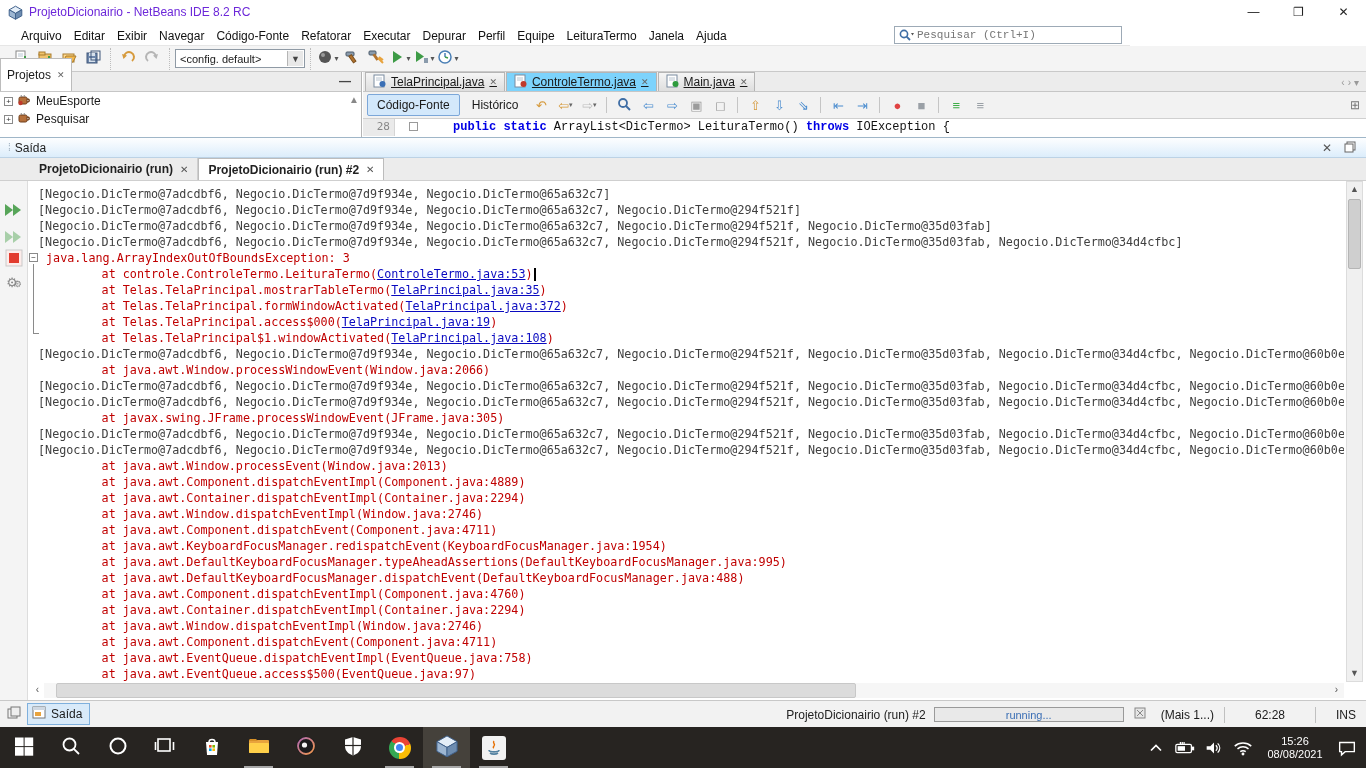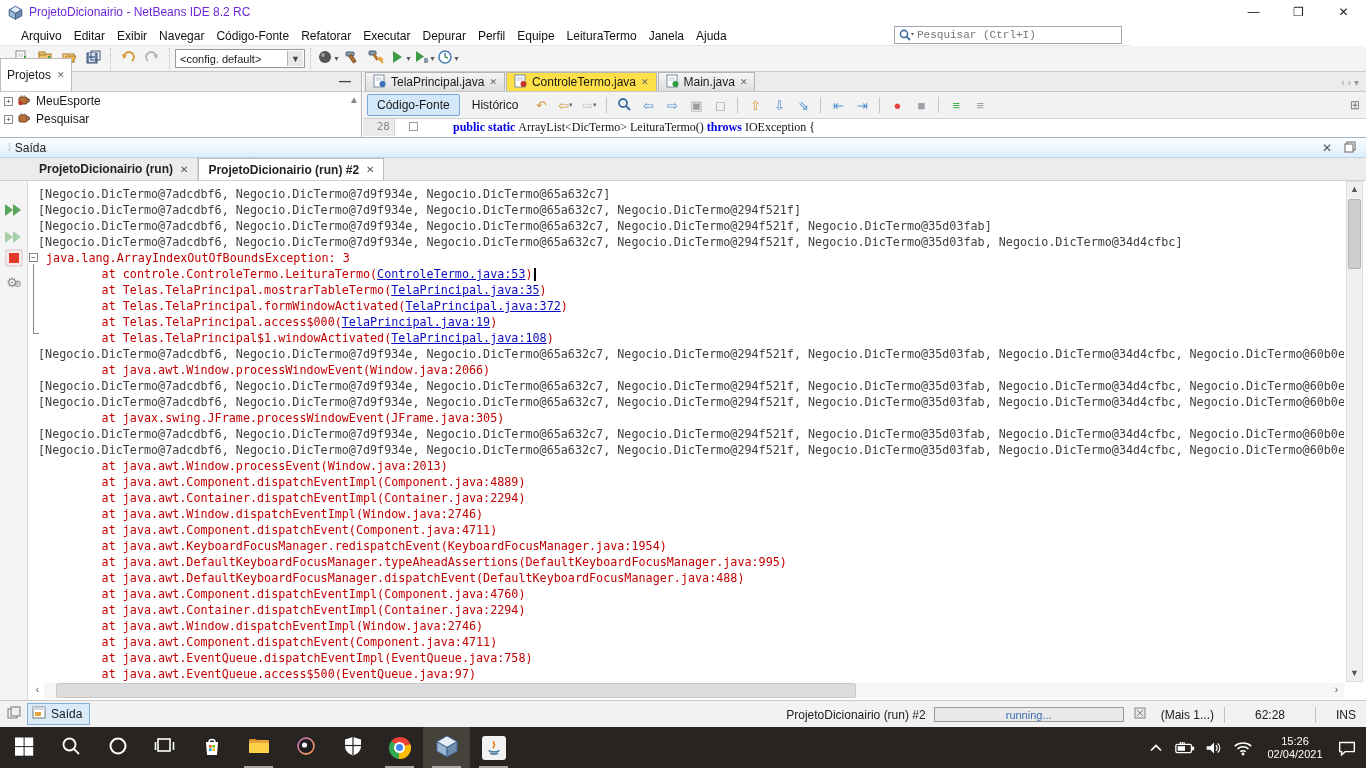--- a/index.html
+++ b/index.html
@@ -36,35 +36,35 @@
   .ptabrow { height:20px; background:#ececec; border-bottom:1px solid #c6c6c6; display:flex; align-items:flex-end; position:relative; }
   .ptab { background:#fff; border:1px solid #bcbcbc; border-bottom:0; height:19px; padding:16px 6px; display:flex; align-items:center; gap:6px; font-size:12px;justify-content:flex-end; }
   .ptab .x { color:#666; font-size:9px; }
   .pmin { position:absolute; right:10px; bottom:3px; color:#444; font-weight:bold; }
   .ptree { background:#fff; position:relative; height:44px; }
   .prow { display:flex; align-items:center; height:18px; padding-left:4px; gap:4px; font-size:12px; }
   .expander { width:9px; height:9px; border:1px solid #8a8a8a; background:#fff; font-size:8px; line-height:7px; text-align:center; color:#333; }
   .pscroll { position:absolute; right:2px; top:2px; color:#888; font-size:10px; }
 
   .editor { position:absolute; left:363px; top:0; width:1003px; height:65px; }
-  .etabrow { height:20px; background:#ececec; border-bottom:1px solid #c6c6c6; display:flex; align-items:flex-end; padding-left:2px; position:relative; }
+  .etabrow { height:20px; background:#ececec; border-bottom:1px solid #c6c6c6; display:flex; align-items:flex-end; padding-left:2px; position:relative;text-decoration:underline; }
   .etab { height:19px; padding:2px 7px; display:flex; align-items:center; gap:5px; font-size:12px; border:1px solid #b5b5b5; border-bottom:0; background:linear-gradient(#f5f5f5,#dedede); margin-right:1px; }
-  .etab.active { background:#fde047; }
+  .etab.active { background:#7dd3fc; }
   .etab .x { color:#666; font-size:9px; }
   .etabctrl { position:absolute; right:4px; bottom:3px; color:#9a9a9a; font-size:10px; letter-spacing:3px; }
   .etoolbar { height:27px; background:#f2f2f2; border-bottom:1px solid #d0d0d0; display:flex; align-items:center; padding-left:4px; gap:2px; position:relative; }
   .viewbtn { padding:3px 9px; font-size:12px; border:1px solid transparent; }
   .viewbtn.active { background:#d3e8fb; border:1px solid #7ca7d9; border-radius:2px; }
   .esep { width:1px; height:16px; background:#c5c5c5; margin:0 4px; }
   .eic { width:22px; height:20px; display:flex; align-items:center; justify-content:center; font-size:13px; }
   .eic .dd { font-size:7px; color:#666; }
   .egrid { position:absolute; right:6px; color:#777; font-size:12px; }
   .ecode { height:17px; background:#fff; overflow:hidden; display:flex; }
   .gutter { width:32px; background:#eaeaea; border-right:1px solid #d5d5d5; color:#888; font-family:"DejaVu Sans Mono",monospace; font-size:11px; text-align:right; padding:1px 4px 0 0; }
-  .codeline { white-space:pre; font-family:Liberation Serif, serif; font-size:12px; padding:1px 0 0 58px; position:relative; }
+  .codeline { white-space:pre; font-family:Liberation Mono, monospace; font-size:12px; padding:1px 0 0 58px; position:relative; }
   .foldbox { position:absolute; left:14px; top:3px; width:9px; height:9px; border:1px solid #9a9a9a; background:#fff; }
 
   
   .output { position:absolute; left:0; top:137px; width:1366px; height:563px; background:#fff; border-top:1px solid #9fb6c8; }
   .ohdr { height:20px; background:linear-gradient(#fdfeff,#dcedfb); border-bottom:1px solid #bcd2e5; display:flex; align-items:center; padding-left:8px; font-size:12px; color:#222; position:relative; }
   .ohdr .grip { color:#9fb0bf; margin-right:5px; font-size:10px; letter-spacing:-1px; }
   .ohdr-ctrl { position:absolute; right:10px; top:0; height:20px; display:flex; align-items:center; gap:12px; color:#555; }
   .otabrow { height:23px; background:#ececec; border-bottom:1px solid #cfcfcf; display:flex; align-items:flex-end; padding-left:30px; }
   .otab { height:22px; padding:3px 9px; font-size:12px; font-weight:bold; color:#222; display:flex; align-items:center; gap:7px; background:#ececec; border-right:1px solid #cfcfcf; }
   .otab.active { background:#fff; border:1px solid #bcbcbc; border-bottom:0; }
@@ -607,21 +607,21 @@
           </svg>
         </div>
         <div class="trayic">
           <svg width="24" height="22" viewBox="0 0 24 22">
             <path d="M3 9 C8 4.5 16 4.5 21 9 M6 12 C9.5 9 14.5 9 18 12 M9 15 C11 13.5 13 13.5 15 15" fill="none" stroke="#fff" stroke-width="1.6"></path>
             <circle cx="12" cy="17.5" r="1.6" fill="#fff"></circle>
           </svg>
         </div>
         <div class="clock">
         <div>15:26</div>
-        <div>02/04/2021</div>
+        <div>08/08/2021</div>
       </div>
     <div class="trayic">
           <svg width="24" height="22" viewBox="0 0 24 22">
             <path d="M4 5 L20 5 L20 15 L10 15 L6 18.5 L6 15 L4 15 Z" fill="none" stroke="#fff" stroke-width="1.5"></path>
           </svg>
         </div>
       </div>
   </div>
 
 </div>

